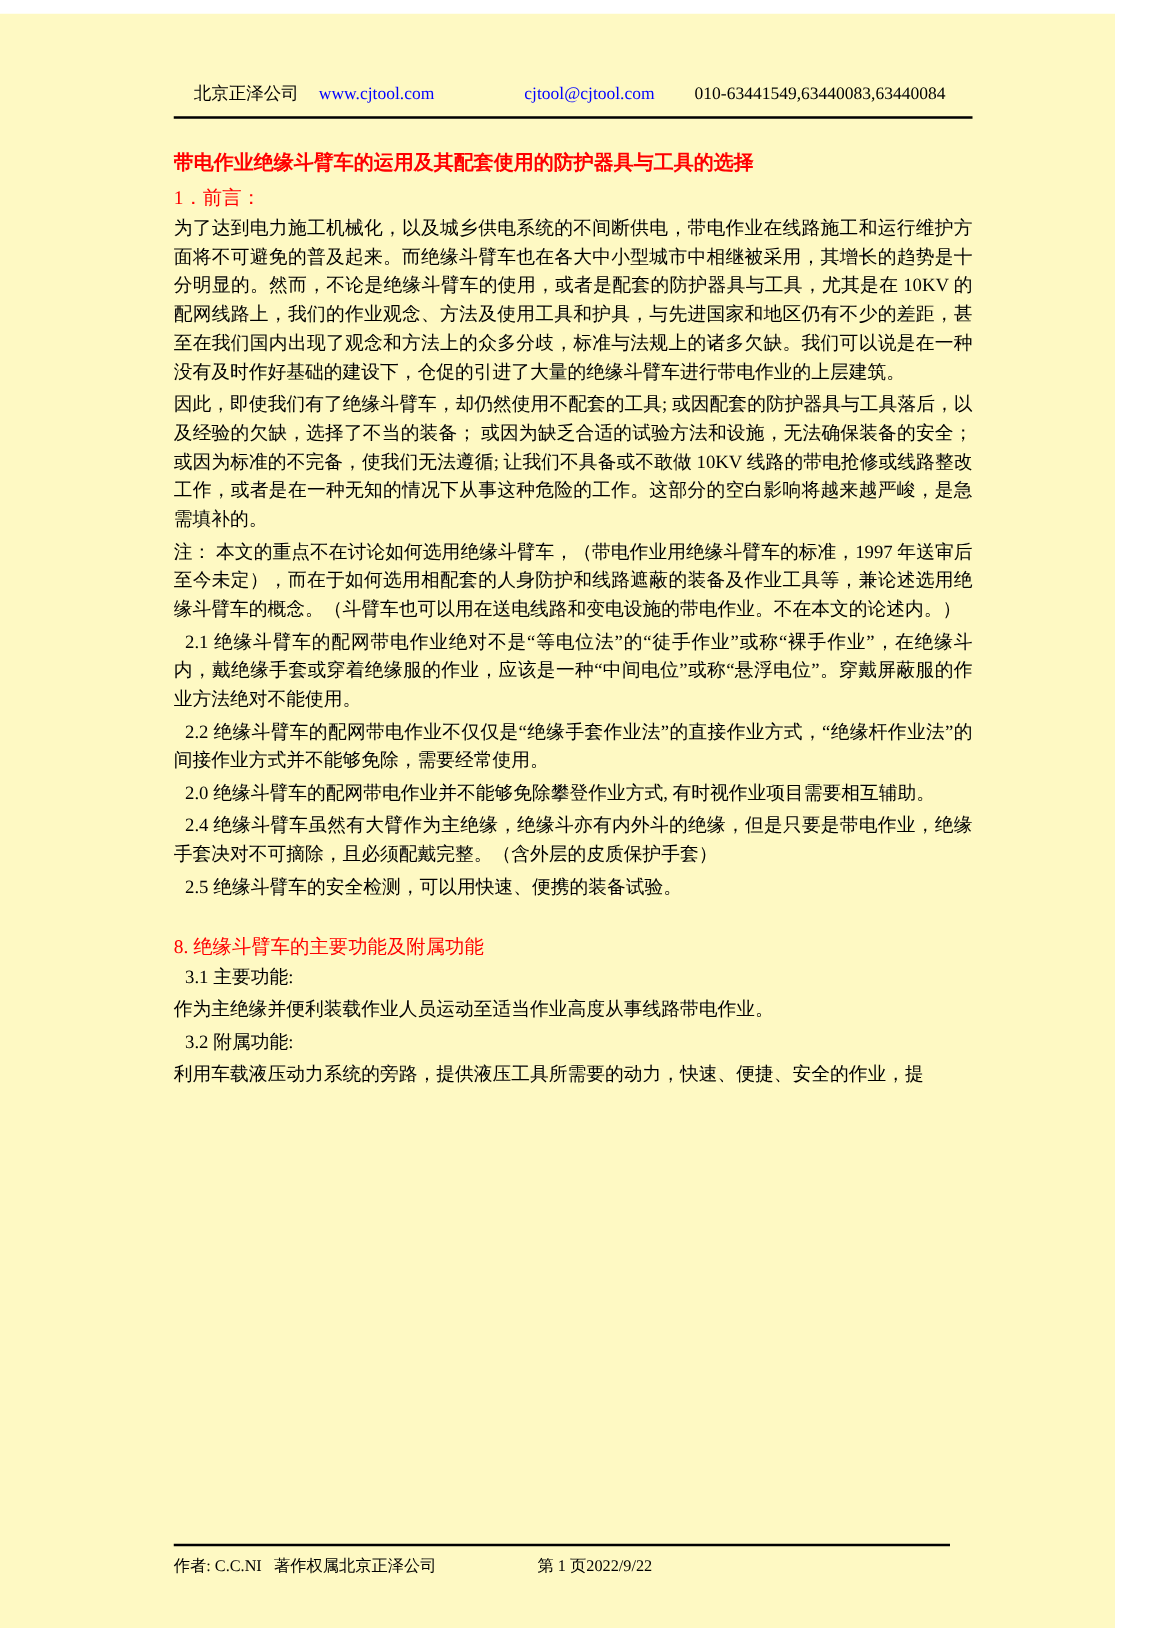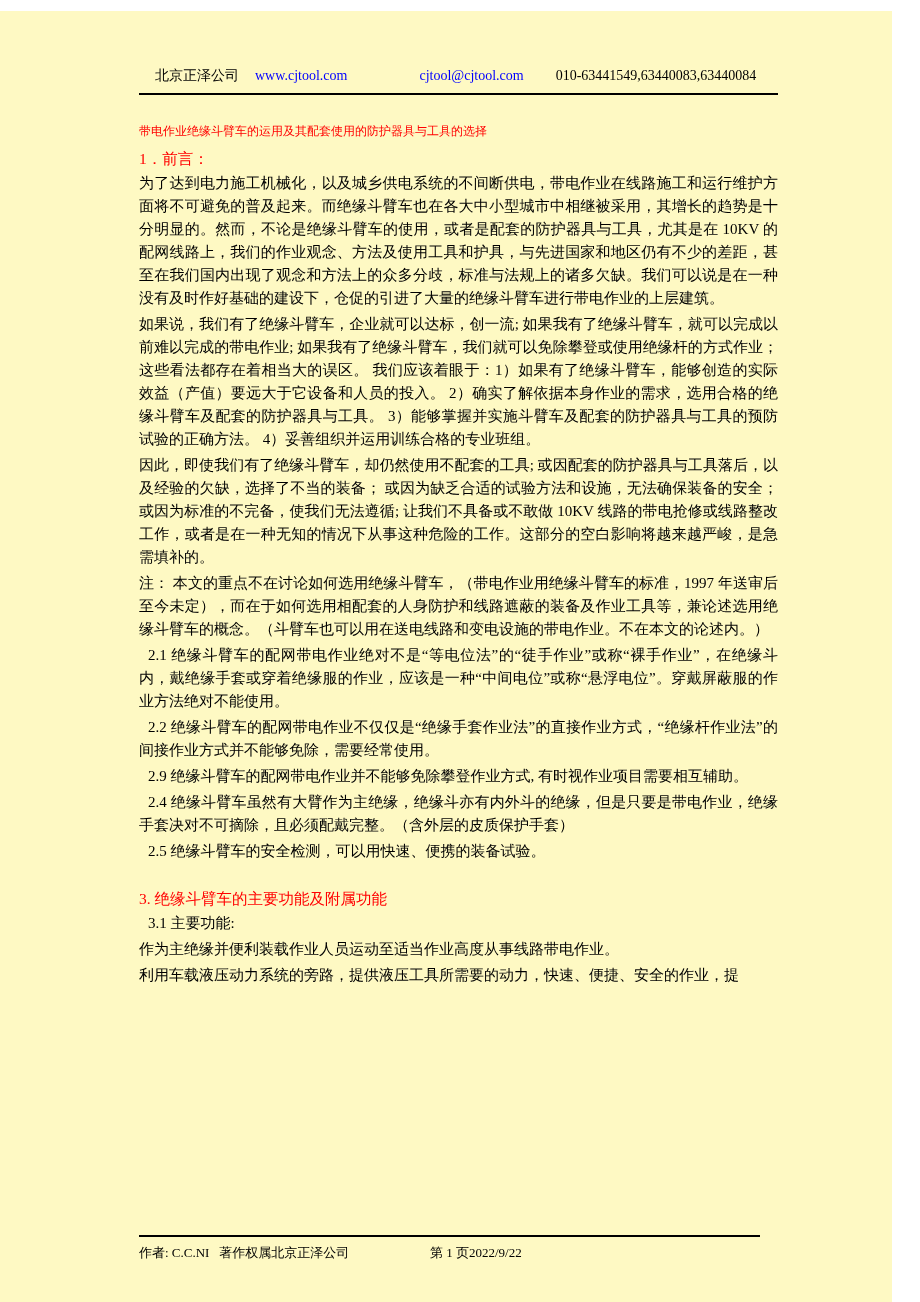--- a/index.html
+++ b/index.html
@@ -29,22 +29,22 @@
   .company { margin-left: 16px; }
   .website { margin-left: 16px; }
   .email { margin-left: 72px; }
   .phones { margin-left: 32px; }
   .link {
     color: #0000ff;
     cursor: pointer;
   }
   .doc-title {
     color: #ff0000;
-    font-size: 12px;
-    font-weight: normal;
+    font-size: 16px;
+    font-weight: bold;
     line-height: 22px;
     margin: 25px 0 5px 0;
   }
   .sect-heading {
     color: #ff0000;
     font-size: 15.5px;
     font-weight: normal;
     line-height: 23px;
     margin: 1px 0 2px 0;
   }
@@ -82,33 +82,33 @@
       <span class="company">北京正泽公司</span>
       <a class="link website">www.cjtool.com</a>
       <a class="link email">cjtool@cjtool.com</a>
       <span class="phones">010-63441549,63440083,63440084</span>
     </div>
 
     <h1 class="doc-title">带电作业绝缘斗臂车的运用及其配套使用的防护器具与工具的选择</h1>
 
     <h2 class="sect-heading">1．前言：</h2>
     <p class="para">为了达到电力施工机械化，以及城乡供电系统的不间断供电，带电作业在线路施工和运行维护方面将不可避免的普及起来。而绝缘斗臂车也在各大中小型城市中相继被采用，其增长的趋势是十分明显的。然而，不论是绝缘斗臂车的使用，或者是配套的防护器具与工具，尤其是在 10KV 的配网线路上，我们的作业观念、方法及使用工具和护具，与先进国家和地区仍有不少的差距，甚至在我们国内出现了观念和方法上的众多分歧，标准与法规上的诸多欠缺。我们可以说是在一种没有及时作好基础的建设下，仓促的引进了大量的绝缘斗臂车进行带电作业的上层建筑。</p>
-    <p class="para">如果说，我们有了绝缘斗臂车，企业就可以达标，创一流; 如果我有了绝缘斗臂车，就可以完成以前难以完成的带电作业; 如果我有了绝缘斗臂车，我们就可以免除攀登或使用绝缘杆的方式作业；这些看法都存在着相当大的误区。 我们应该着眼于：1）如果有了绝缘斗臂车，能够创造的实际效益（产值）要远大于它设备和人员的投入。 2）确实了解依据本身作业的需求，选用合格的绝缘斗臂车及配套的防护器具与工具。 3）能够掌握并实施斗臂车及配套的防护器具与工具的预防试验的正确方法。 4）妥善组织并运用训练合格的专业班组。</p>
     <p class="para">因此，即使我们有了绝缘斗臂车，却仍然使用不配套的工具; 或因配套的防护器具与工具落后，以及经验的欠缺，选择了不当的装备； 或因为缺乏合适的试验方法和设施，无法确保装备的安全； 或因为标准的不完备，使我们无法遵循; 让我们不具备或不敢做 10KV 线路的带电抢修或线路整改工作，或者是在一种无知的情况下从事这种危险的工作。这部分的空白影响将越来越严峻，是急需填补的。</p>
     <p class="para">注：  本文的重点不在讨论如何选用绝缘斗臂车，（带电作业用绝缘斗臂车的标准，1997 年送审后至今未定），而在于如何选用相配套的人身防护和线路遮蔽的装备及作业工具等，兼论述选用绝缘斗臂车的概念。（斗臂车也可以用在送电线路和变电设施的带电作业。不在本文的论述内。）</p>
 
     <p class="para indent">2.1 绝缘斗臂车的配网带电作业绝对不是“等电位法”的“徒手作业”或称“裸手作业”，在绝缘斗内，戴绝缘手套或穿着绝缘服的作业，应该是一种“中间电位”或称“悬浮电位”。穿戴屏蔽服的作业方法绝对不能使用。</p>
     <p class="para indent">2.2 绝缘斗臂车的配网带电作业不仅仅是“绝缘手套作业法”的直接作业方式，“绝缘杆作业法”的间接作业方式并不能够免除，需要经常使用。</p>
-    <p class="para indent">2.9 绝缘斗臂车的配网带电作业并不能够免除攀登作业方式, 有时视作业项目需要相互辅助。</p>
+    <p class="para indent">2.0 绝缘斗臂车的配网带电作业并不能够免除攀登作业方式, 有时视作业项目需要相互辅助。</p>
     <p class="para indent">2.4 绝缘斗臂车虽然有大臂作为主绝缘，绝缘斗亦有内外斗的绝缘，但是只要是带电作业，绝缘手套决对不可摘除，且必须配戴完整。（含外层的皮质保护手套）</p>
     <p class="para indent">2.5 绝缘斗臂车的安全检测，可以用快速、便携的装备试验。</p>
 
-    <h2 class="sect-heading sect-gap">3. 绝缘斗臂车的主要功能及附属功能</h2>
+    <h2 class="sect-heading sect-gap">8. 绝缘斗臂车的主要功能及附属功能</h2>
     <p class="para indent">3.1 主要功能:</p>
     <p class="para">作为主绝缘并便利装载作业人员运动至适当作业高度从事线路带电作业。</p>
+    <p class="para indent">3.2 附属功能:</p>
     <p class="para">利用车载液压动力系统的旁路，提供液压工具所需要的动力，快速、便捷、安全的作业，提</p>
 
   </div>
 
   <div class="doc-footer">
     <span class="footer-left">作者: C.C.NI   著作权属北京正泽公司</span>
     <span class="footer-center">第 1 页</span>
     <span class="footer-right">2022/9/22</span>
   </div>
 </div>

